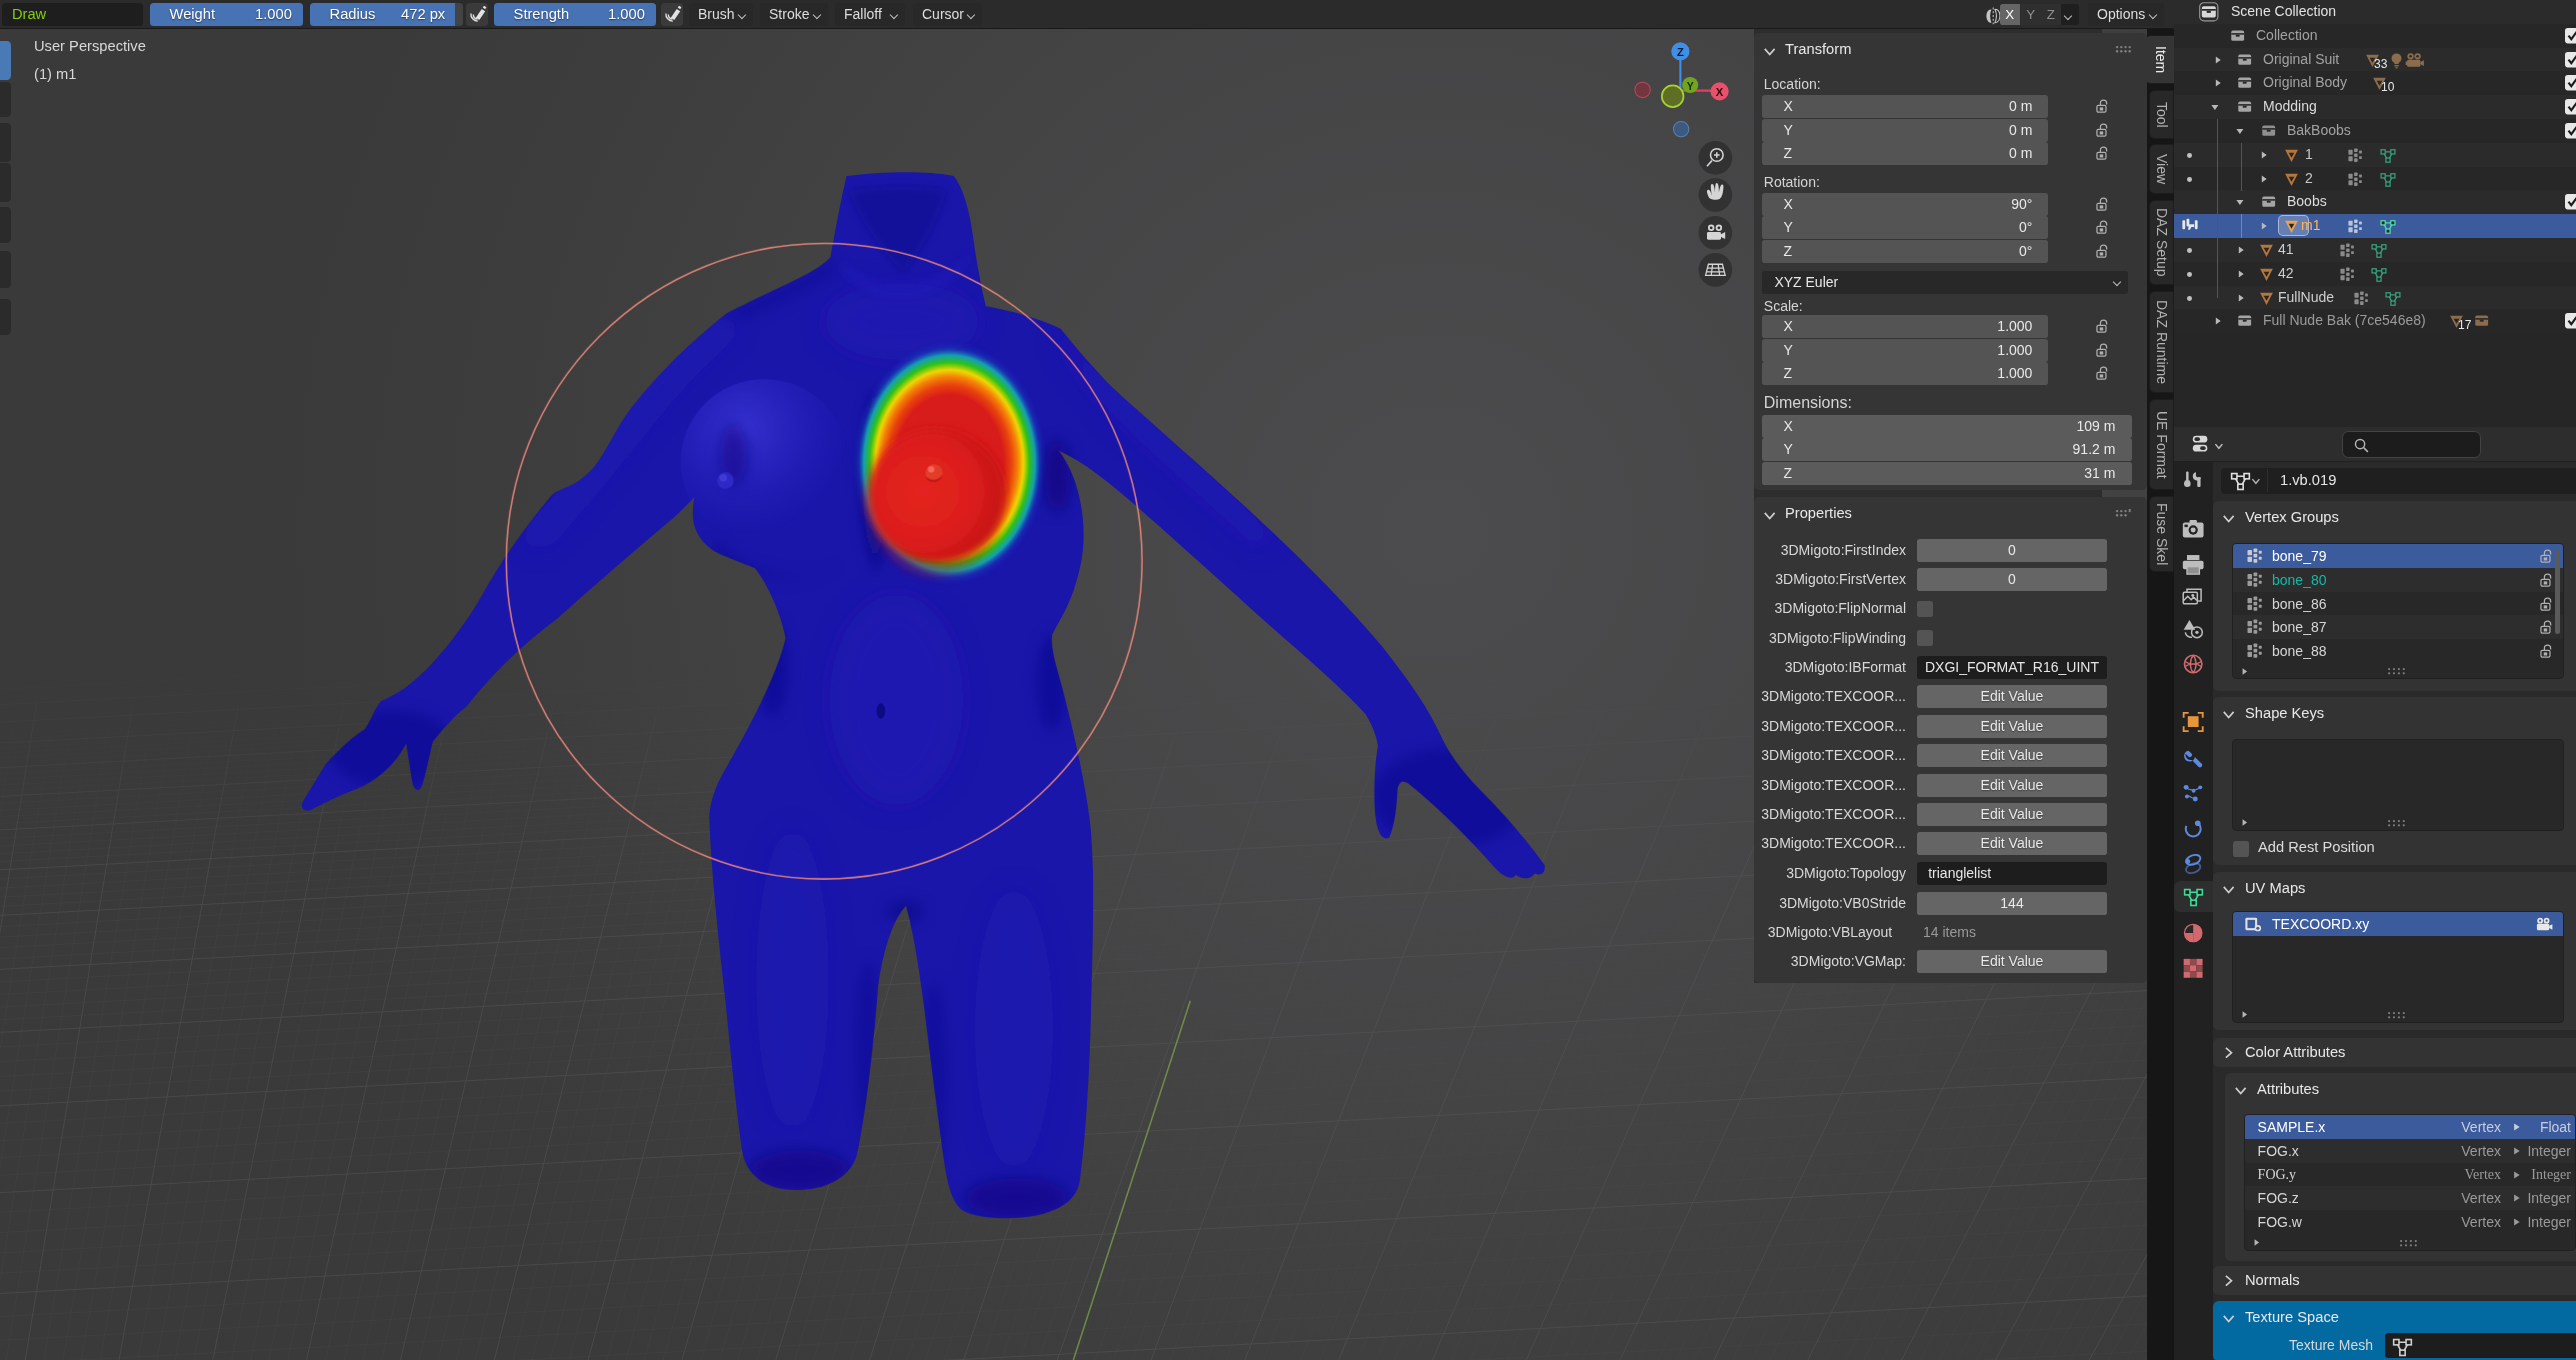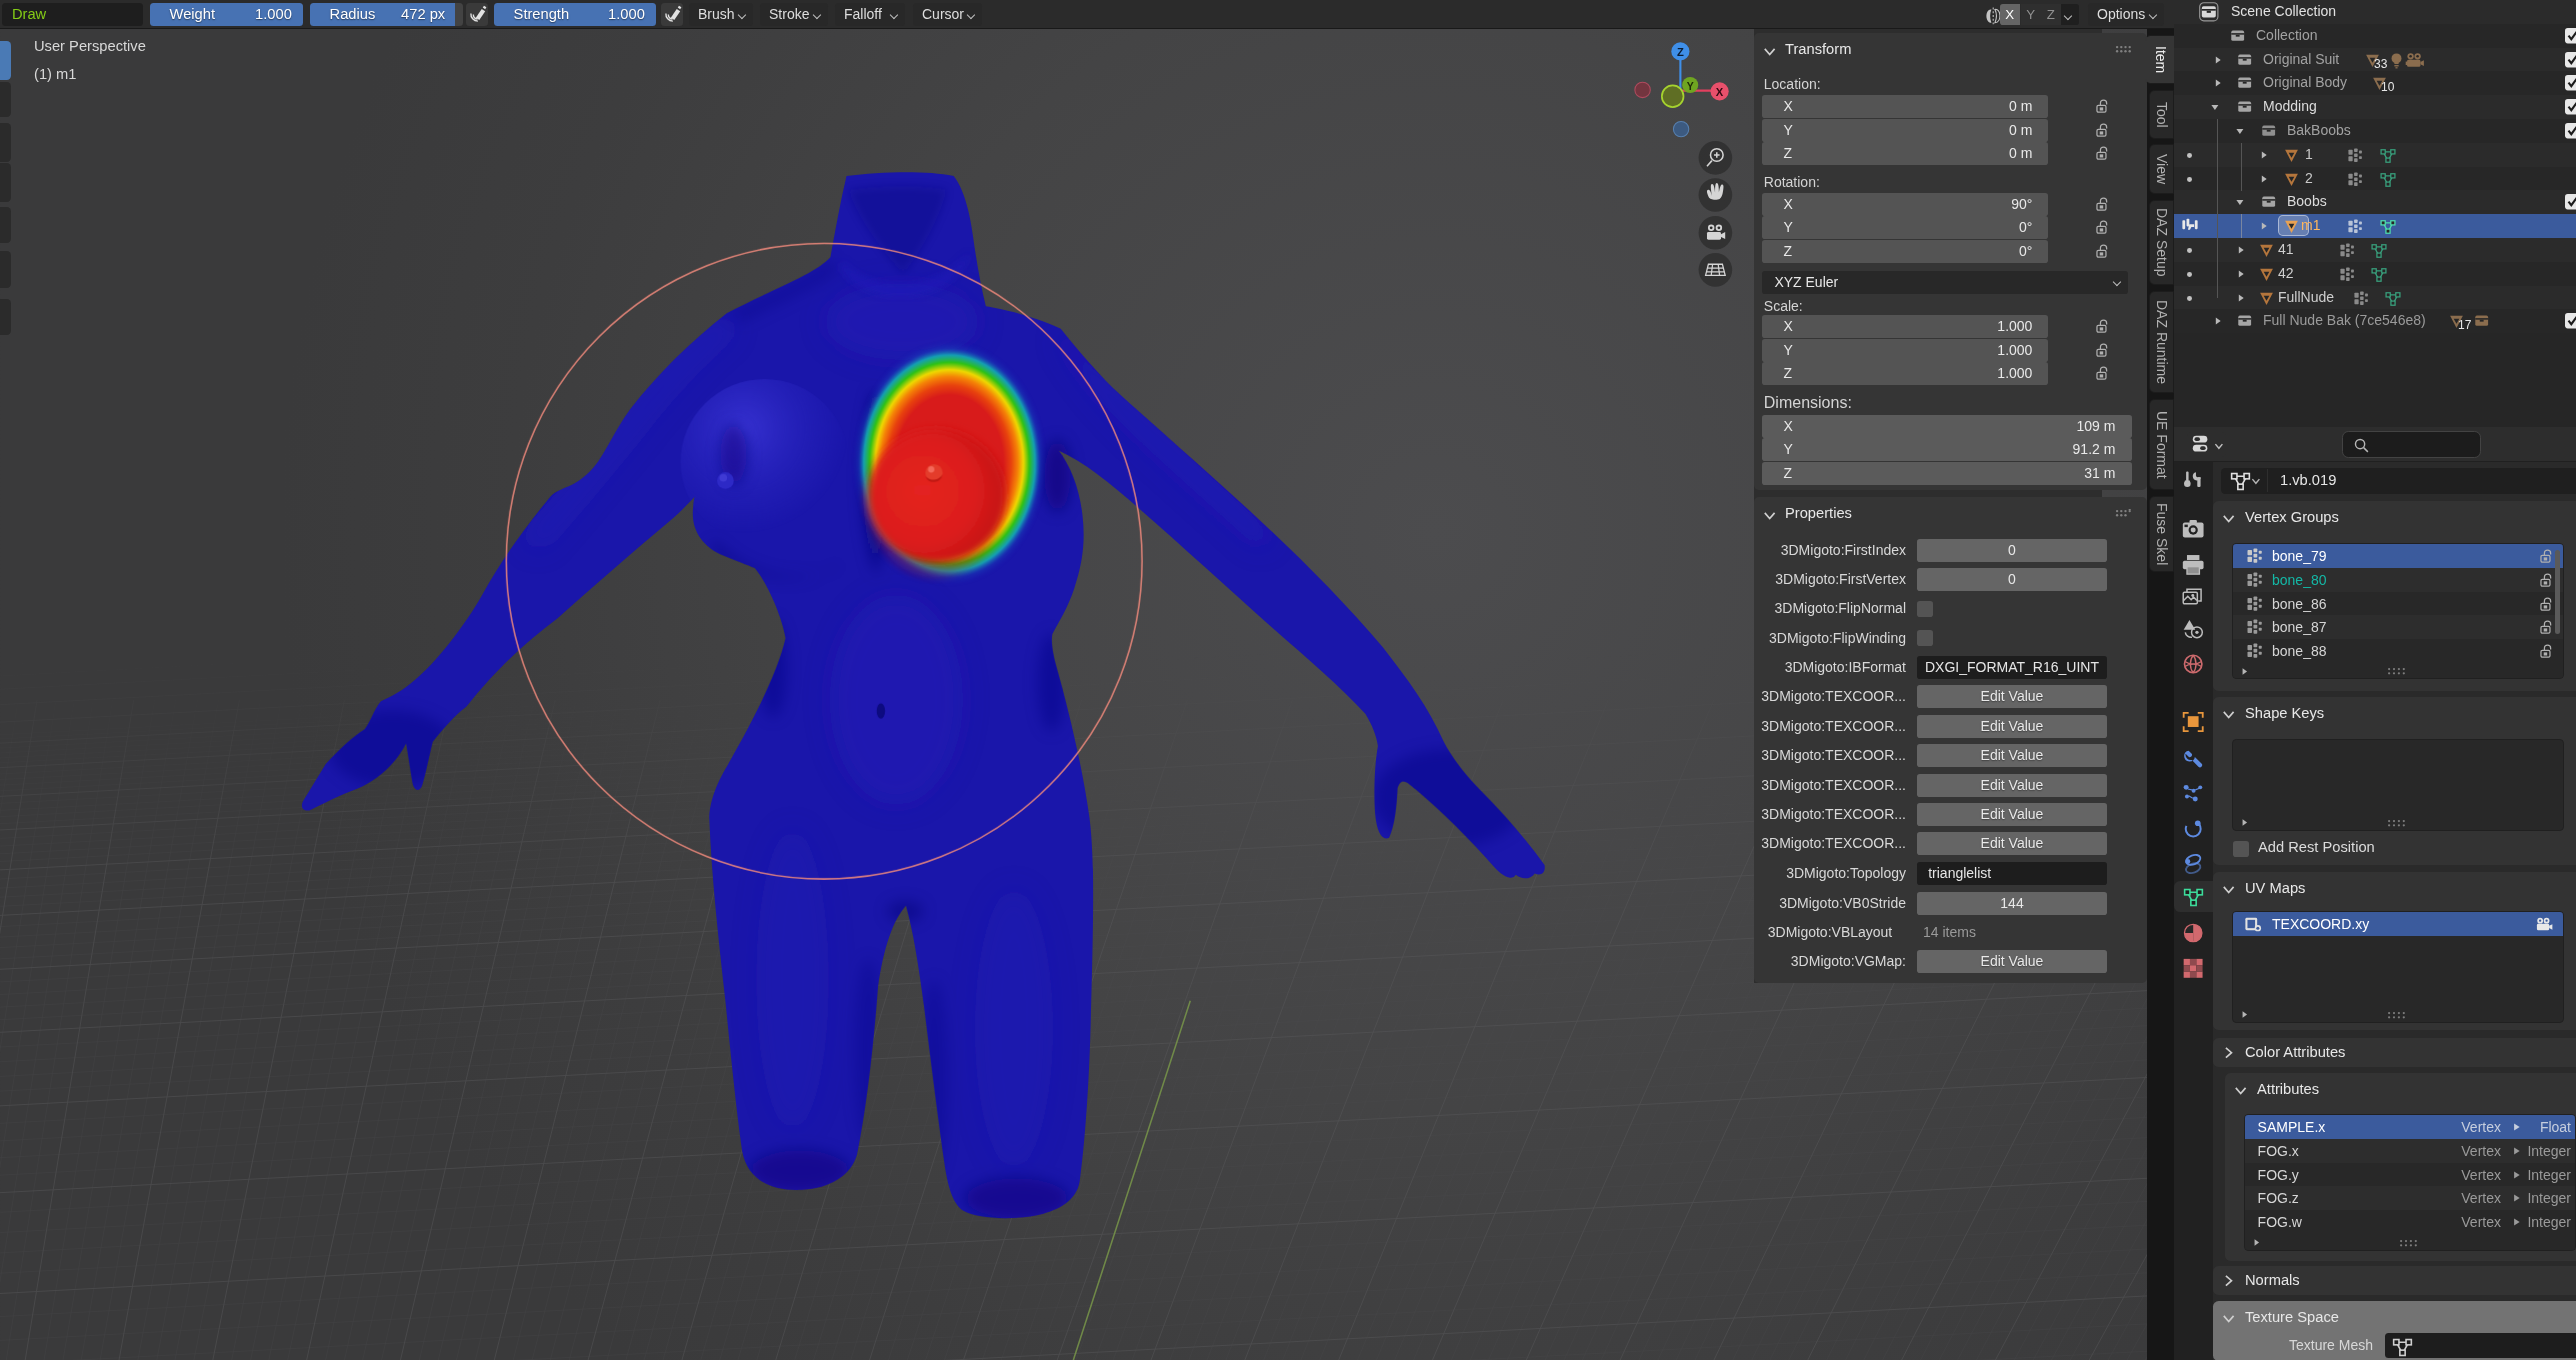--- a/index.html
+++ b/index.html
@@ -1405,21 +1405,21 @@
   <div class="abs" style="left:0;top:3.5px;width:326px;text-align:right;color:#c6cede;font-size:14px;">Float</div>
   </div>
   <div class="abs" style="left:0;top:24px;width:332px;height:24px;background:#2d2d2d;">
   <div class="abs" style="left:12.6px;top:3.5px;color:#d6d6d6;font-size:14px;">FOG.x</div>
   <div class="abs" style="left:0;top:3.5px;width:256px;text-align:right;color:#9a9a9a;font-size:14px;">Vertex</div>
   <svg class="abs" style="left:267px;top:7px;" width="9.8" height="9.8" viewBox="0 0 14 14">
               <path d="M3 2 L11 7 L3 12 Z" fill="#9a9a9a"></path>
             </svg>
   <div class="abs" style="left:0;top:3.5px;width:326px;text-align:right;color:#9a9a9a;font-size:14px;">Integer</div>
   </div>
-  <div class="abs" style="left:0;top:48px;width:332px;height:24px;background:#282828;">
+  <div class="abs" style="left:0;top:48px;width:332px;height:24px;background:#282828;font-family:Liberation Serif, serif;">
   <div class="abs" style="left:12.6px;top:3.5px;color:#d6d6d6;font-size:14px;">FOG.y</div>
   <div class="abs" style="left:0;top:3.5px;width:256px;text-align:right;color:#9a9a9a;font-size:14px;">Vertex</div>
   <svg class="abs" style="left:267px;top:7px;" width="9.8" height="9.8" viewBox="0 0 14 14">
               <path d="M3 2 L11 7 L3 12 Z" fill="#9a9a9a"></path>
             </svg>
   <div class="abs" style="left:0;top:3.5px;width:326px;text-align:right;color:#9a9a9a;font-size:14px;">Integer</div>
   </div>
   <div class="abs" style="left:0;top:71px;width:332px;height:24px;background:#2d2d2d;">
   <div class="abs" style="left:12.6px;top:3.5px;color:#d6d6d6;font-size:14px;">FOG.z</div>
   <div class="abs" style="left:0;top:3.5px;width:256px;text-align:right;color:#9a9a9a;font-size:14px;">Vertex</div>
@@ -1453,21 +1453,21 @@
             </g>
           </svg>
   </div>
   </div>
   <div class="panel" style="left:39px;top:839px;width:363px;height:29px;background:#333333;border-radius:5.6px 0 0 5.6px;">
   <svg class="abs" style="left:7.7px;top:7px;" width="15.4" height="15.4" viewBox="0 0 22 22">
           <path d="M7 4 l8 7 l-8 7" stroke="#cfcfcf" stroke-width="2.4" fill="none"></path>
         </svg>
   <div class="phead" style="left:32px;top:6.3px;">Normals</div>
   </div>
-  <div class="panel" style="left:39px;top:874px;width:363px;height:60px;background:#737373;border-radius:5.6px 0 0 5.6px;">
+  <div class="panel" style="left:39px;top:874px;width:363px;height:60px;background:#0369a1;border-radius:5.6px 0 0 5.6px;">
   <svg class="abs" style="left:7.7px;top:9.8px;" width="15.4" height="15.4" viewBox="0 0 22 22">
           <path d="M4 7 l7 8 l7 -8" stroke="#cfcfcf" stroke-width="2.4" fill="none"></path>
         </svg>
   <div class="phead" style="left:32px;top:8.4px;">Texture Space</div>
   <div class="abs" style="left:0;top:36px;width:160px;text-align:right;color:#d8d8d8;font-size:14px;">Texture Mesh</div>
   <div class="abs" style="left:172px;top:32px;width:192px;height:25px;background:#1d1d1d;border-radius:3.5px 0 0 3.5px;">
   <svg class="abs" style="left:5.6px;top:2.8px;" width="23" height="23" viewBox="0 0 26 26">
             <g stroke="#cfcfcf" stroke-width="1.8" fill="none">
               <path d="M6 7 L20 7 L13 20 Z"></path>
             </g>

